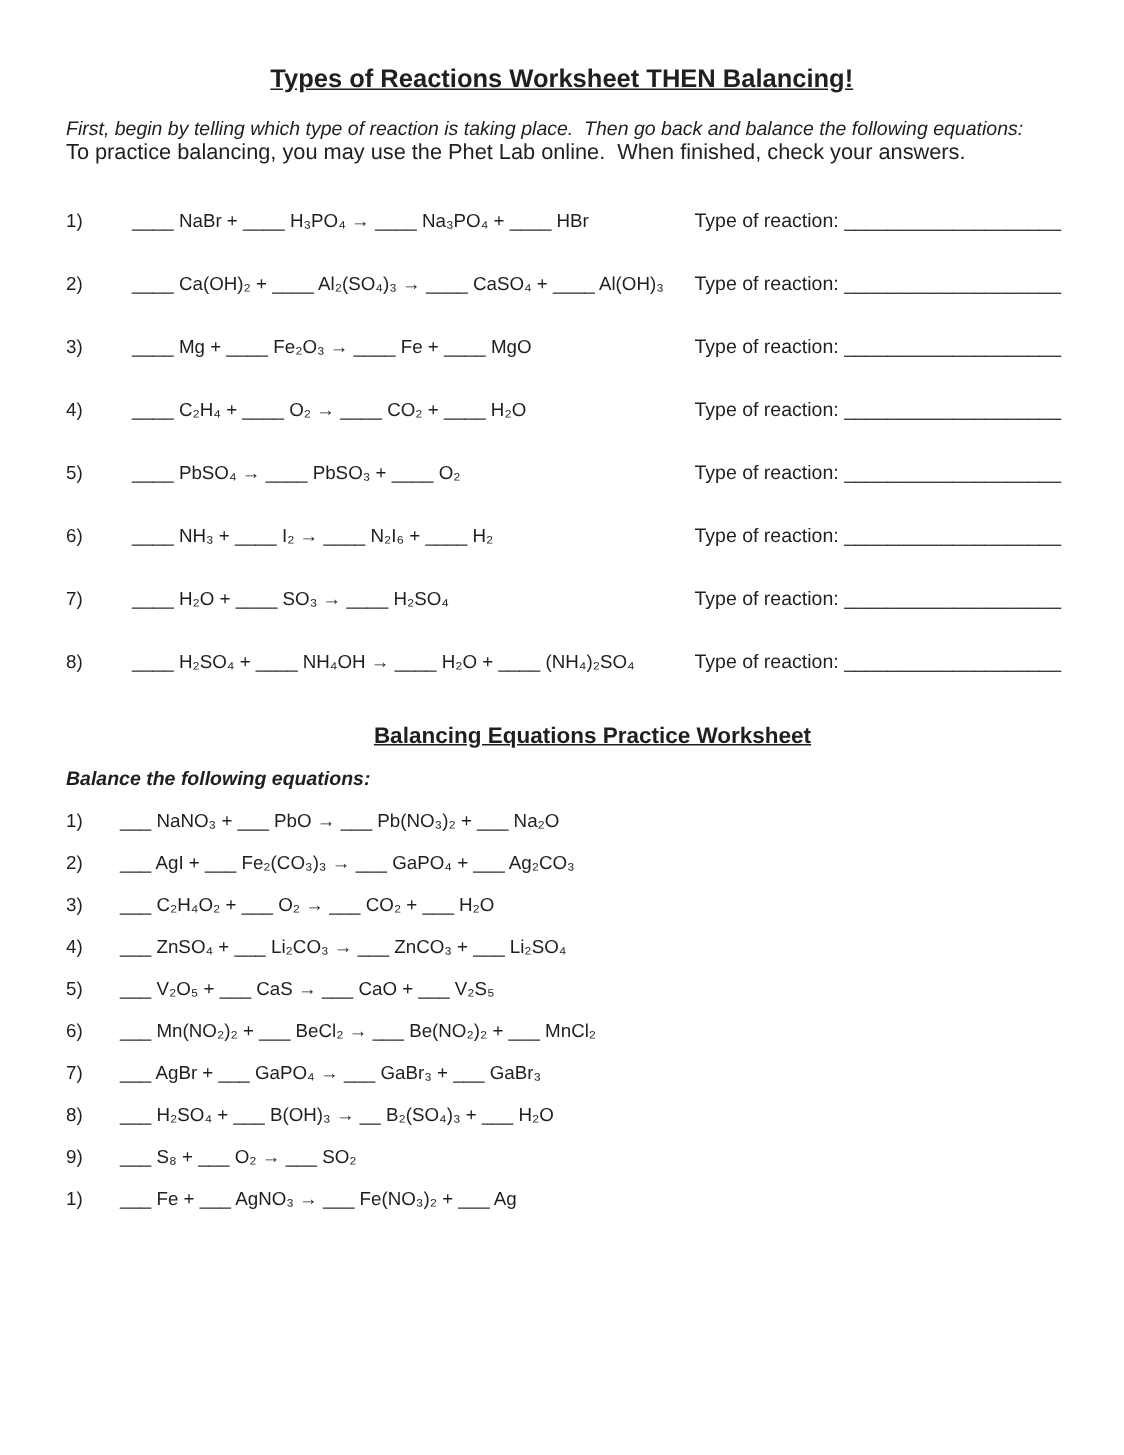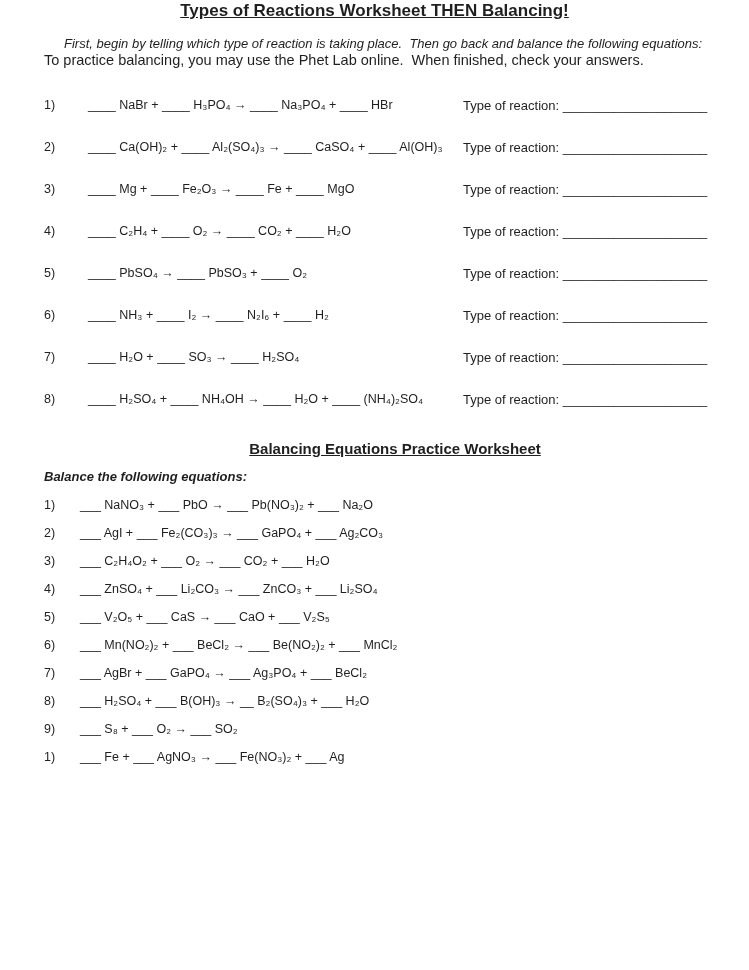--- a/index.html
+++ b/index.html
@@ -7,36 +7,36 @@
     position: relative;
     width: 749px;
     height: 970px;
     background: #ffffff;
     color: #1f1f1f;
     font-family: "Liberation Sans", "DejaVu Sans", sans-serif;
     overflow: hidden;
     box-sizing: border-box;
   }
   .title {
+    padding-top: 42px;
     text-align: center;
     font-size: 17px;
     font-weight: bold;
     line-height: 22px;
     text-decoration: underline;
     white-space: pre-wrap;
   }
   .intro {
     margin: 14px 40px 0 44px;
   }
   .intro-italic {
     font-style: italic;
     font-size: 13px;
     line-height: 15px;
     white-space: pre-wrap;
-    margin-left: 20px;
   }
   .intro-regular {
     font-size: 14.5px;
     line-height: 18px;
     white-space: pre-wrap;
   }
   .s1-list { margin-top: 15px; }
   .row1 {
     position: relative;
     height: 42px;
@@ -165,21 +165,21 @@
     <div class="row2">
       <span class="num">5)</span>
       <span class="eq">___ V₂O₅ + ___ CaS → ___ CaO + ___ V₂S₅</span>
     </div>
     <div class="row2">
       <span class="num">6)</span>
       <span class="eq">___ Mn(NO₂)₂ + ___ BeCl₂ → ___ Be(NO₂)₂ + ___ MnCl₂</span>
     </div>
     <div class="row2">
       <span class="num">7)</span>
-      <span class="eq">___ AgBr + ___ GaPO₄ → ___ Ag₃PO₄ + ___ BeCl₂</span>
+      <span class="eq">___ AgBr + ___ GaPO₄ → ___ GaBr₃ + ___ GaBr₃</span>
     </div>
     <div class="row2">
       <span class="num">8)</span>
       <span class="eq">___ H₂SO₄ + ___ B(OH)₃ → __ B₂(SO₄)₃ + ___ H₂O</span>
     </div>
     <div class="row2">
       <span class="num">9)</span>
       <span class="eq">___ S₈ + ___ O₂ → ___ SO₂</span>
     </div>
     <div class="row2">

